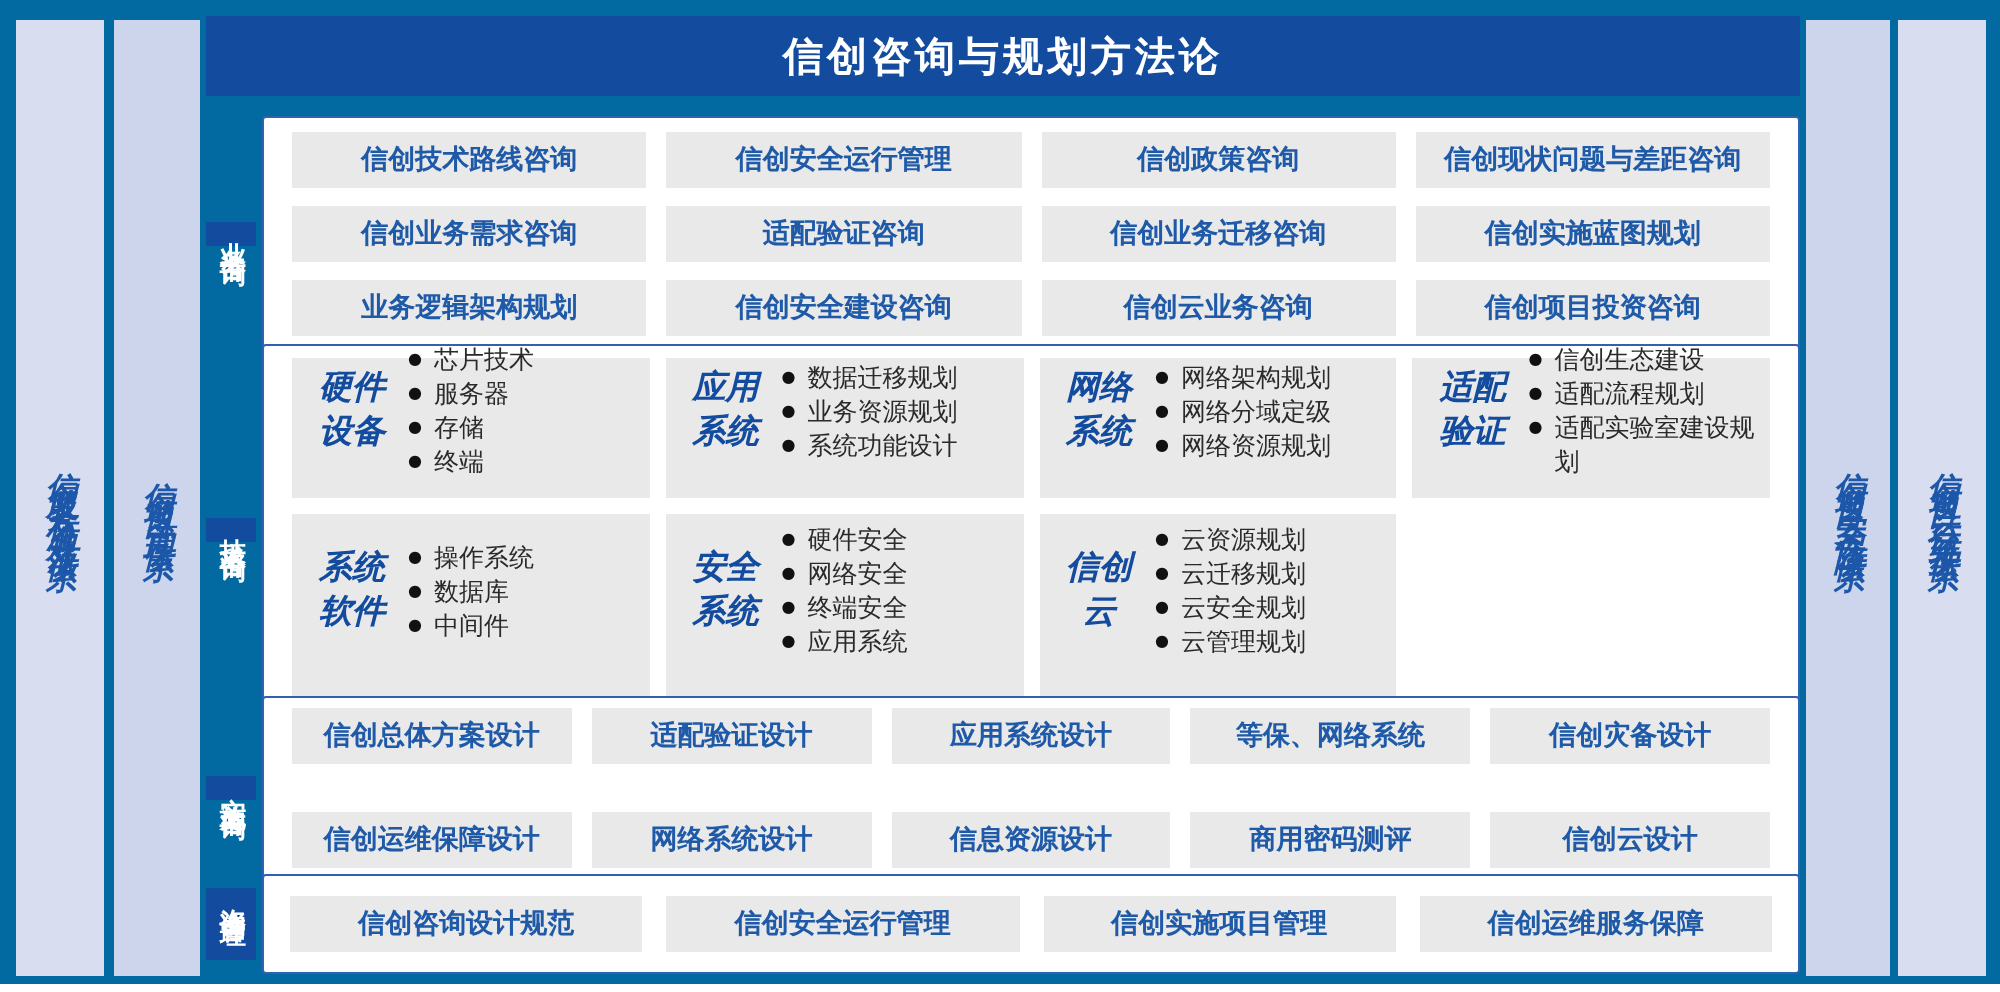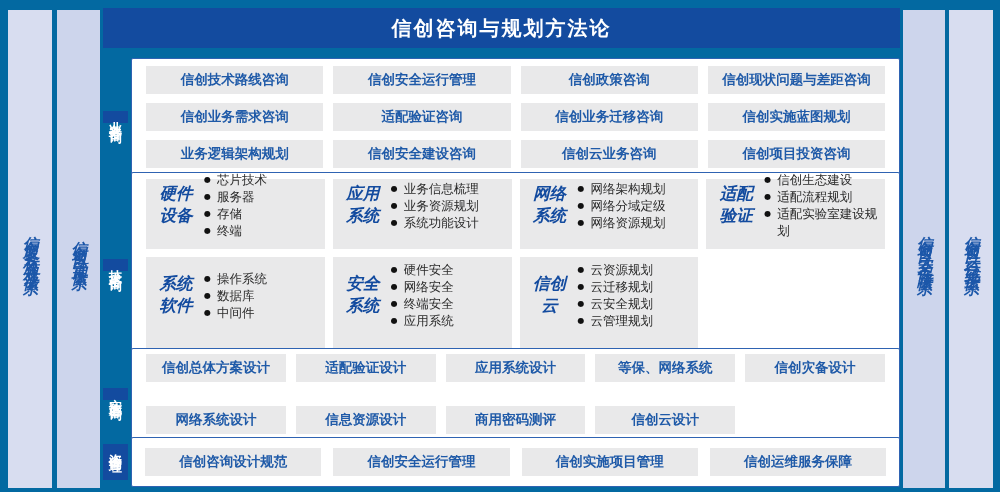--- a/index.html
+++ b/index.html
@@ -115,21 +115,21 @@
             <li>芯片技术</li>
             <li>服务器</li>
             <li>存储</li>
             <li>终端</li>
           </ul>
         </div>
 
         <div class="tcell">
           <div class="tcat">应用系统</div>
           <ul class="tb">
-            <li>业务信息梳理</li>
+            <li>数据迁移规划</li>
             <li>业务资源规划</li>
             <li>系统功能设计</li>
           </ul>
         </div>
 
         <div class="tcell">
           <div class="tcat">网络系统</div>
           <ul class="tb">
             <li>网络架构规划</li>
             <li>网络分域定级</li>
@@ -182,20 +182,21 @@
     <section class="frow row3">
       <div class="row-label">
         <span class="vtext">实施咨询</span>
       </div>
       <div class="row-content grid grid-r3">
         <div class="item">信创总体方案设计</div>
         <div class="item">适配验证设计</div>
         <div class="item">应用系统设计</div>
         <div class="item">等保、网络系统</div>
         <div class="item">信创灾备设计</div>
+        <div class="item">信创运维保障设计</div>
         <div class="item">网络系统设计</div>
         <div class="item">信息资源设计</div>
         <div class="item">商用密码测评</div>
         <div class="item">信创云设计</div>
       </div>
     </section>
 
     <section class="frow row4">
       <div class="row-label">
         <span class="vtext">咨询管理</span>

